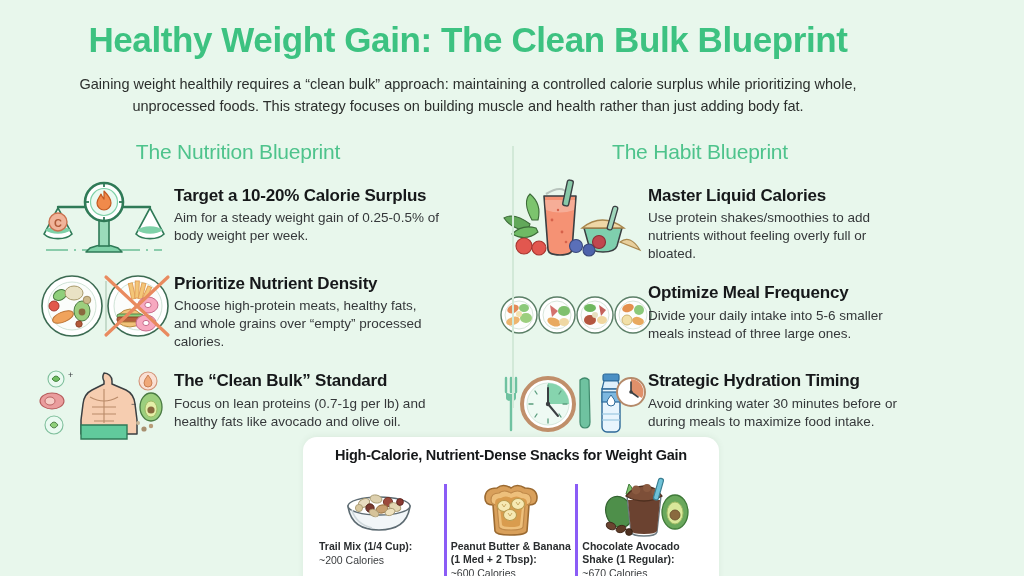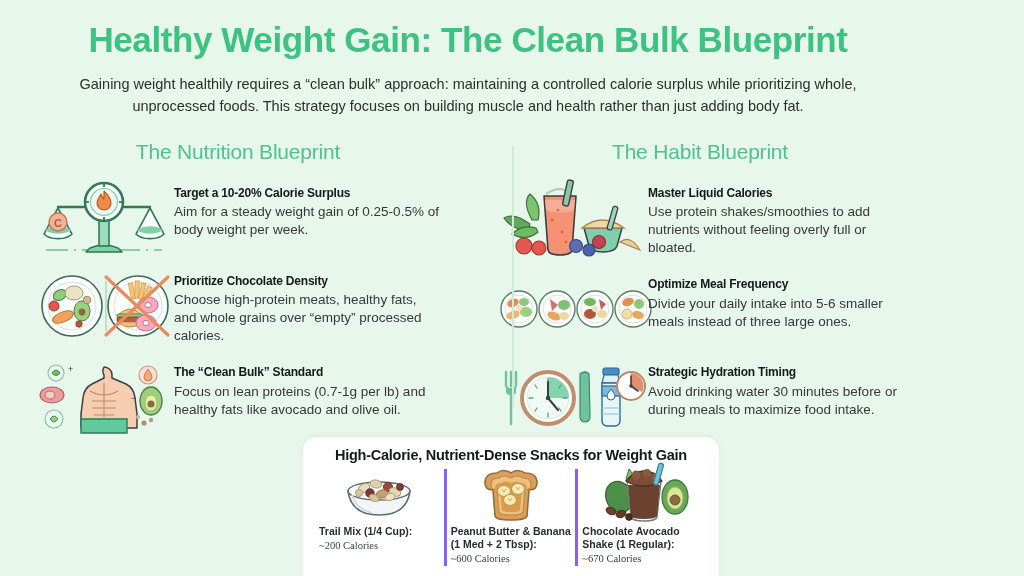--- a/index.html
+++ b/index.html
@@ -85,21 +85,21 @@
     width: 140px;
     min-width: 140px;
     height: 72px;
     display: flex;
     align-items: center;
     justify-content: center;
   }
   .col-right .item-icon { width: 150px; min-width: 150px; }
   .item-text { padding-top: 4px; }
   .item-head {
-    font-size: 12px;
+    font-size: 17px;
     font-weight: bold;
     color: #16181a;
     margin: 0 0 3px 0;
     letter-spacing: -0.2px;
     line-height: 1.2;
   }
   .item-desc {
     font-size: 13.5px;
     color: #35383a;
     line-height: 1.34;
@@ -118,21 +118,21 @@
     box-shadow: 0 -1px 6px rgba(60,90,70,0.08);
     box-sizing: border-box;
     padding: 10px 12px 0 12px;
     overflow: hidden;
   }
   .snacks-title {
     text-align: center;
     font-size: 14.5px;
     font-weight: bold;
     color: #16181a;
-    margin: 0 0 6px 0;
+    margin: 0 0 21px 0;
     letter-spacing: -0.25px;
   }
   .snacks-row {
     display: flex;
     align-items: flex-start;
   }
   .snack {
     flex: 1;
     text-align: left;
     padding: 0 4px;
@@ -151,21 +151,20 @@
     font-weight: bold;
     color: #2a2d2f;
     line-height: 1.25;
     margin: 0;
   }
   .snack-cal {
     font-size: 10.5px;
     color: #3a3d3f;
     line-height: 1.3;
     margin: 1px 0 0 0;
-    font-family: Liberation Serif, serif;
   }
 
   svg { display: block; overflow: visible; }
 </style>
 </head>
 <body>
 
 <div id="page">
 
   <div class="header">
@@ -237,21 +236,21 @@
               <ellipse cx="110" cy="32" rx="10" ry="8" fill="#f7a9c0" stroke="#c76d8c" stroke-width="1"></ellipse>
               <ellipse cx="110" cy="32" rx="3.2" ry="2.6" fill="#ffffff" stroke="#c76d8c" stroke-width="1"></ellipse>
               <ellipse cx="108" cy="50" rx="10" ry="8" fill="#f7a9c0" stroke="#c76d8c" stroke-width="1"></ellipse>
               <ellipse cx="108" cy="50" rx="3.2" ry="2.6" fill="#ffffff" stroke="#c76d8c" stroke-width="1"></ellipse>
             </g>
             <line x1="68" y1="4" x2="130" y2="62" stroke="#e98a5f" stroke-width="3.2" stroke-linecap="round"></line>
             <line x1="130" y1="4" x2="68" y2="62" stroke="#e98a5f" stroke-width="3.2" stroke-linecap="round"></line>
           </svg>
         </div>
         <div class="item-text">
-          <h3 class="item-head">Prioritize Chocolate Density</h3>
+          <h3 class="item-head">Prioritize Nutrient Density</h3>
           <p class="item-desc">Choose high-protein meats, healthy fats, and whole grains over “empty” processed calories.</p>
         </div>
       </div>
 
       <div class="item">
         <div class="item-icon">
           <svg width="132" height="72" viewBox="0 0 132 72">
             <path d="M66 6 a8 8 0 0 1 8 8 v3 l14 6 q8 4 9 14 l2 16 v14 H43 V53 l2 -16 q1 -10 9 -14 l12 -6 v-3 a8 8 0 0 1 0 -8 Z" fill="#f6cdb0" stroke="#3a3f42" stroke-width="1.5" stroke-linejoin="round"></path>
             <path d="M52 30 q14 8 28 0" fill="none" stroke="#b98a68" stroke-width="1.1"></path>
             <path d="M66 22 v34" fill="none" stroke="#b98a68" stroke-width="1.1"></path>

